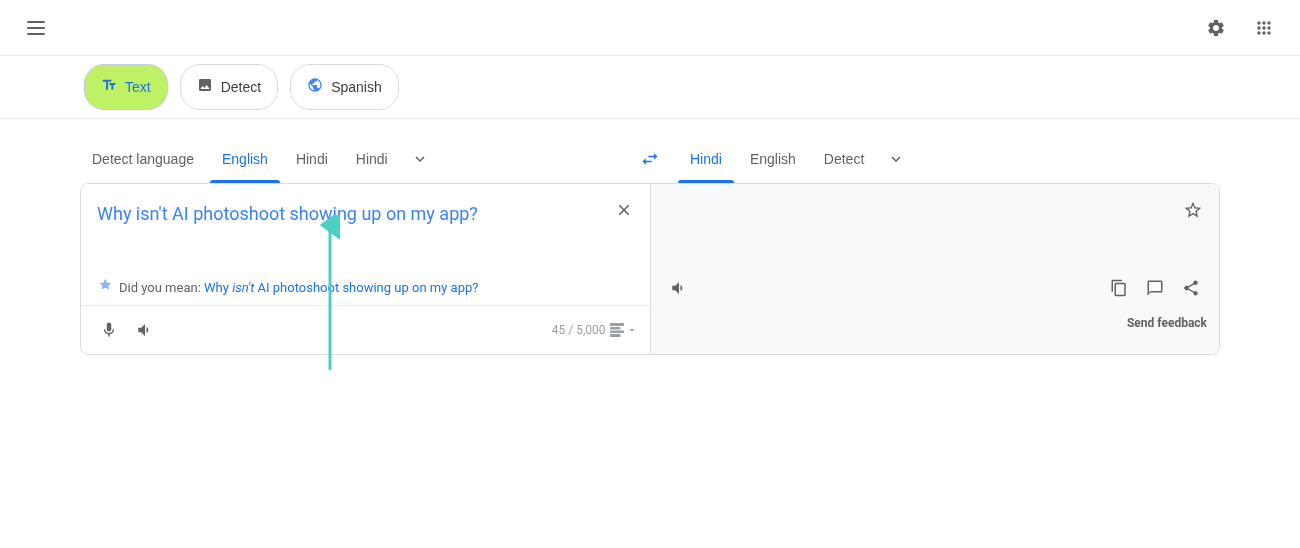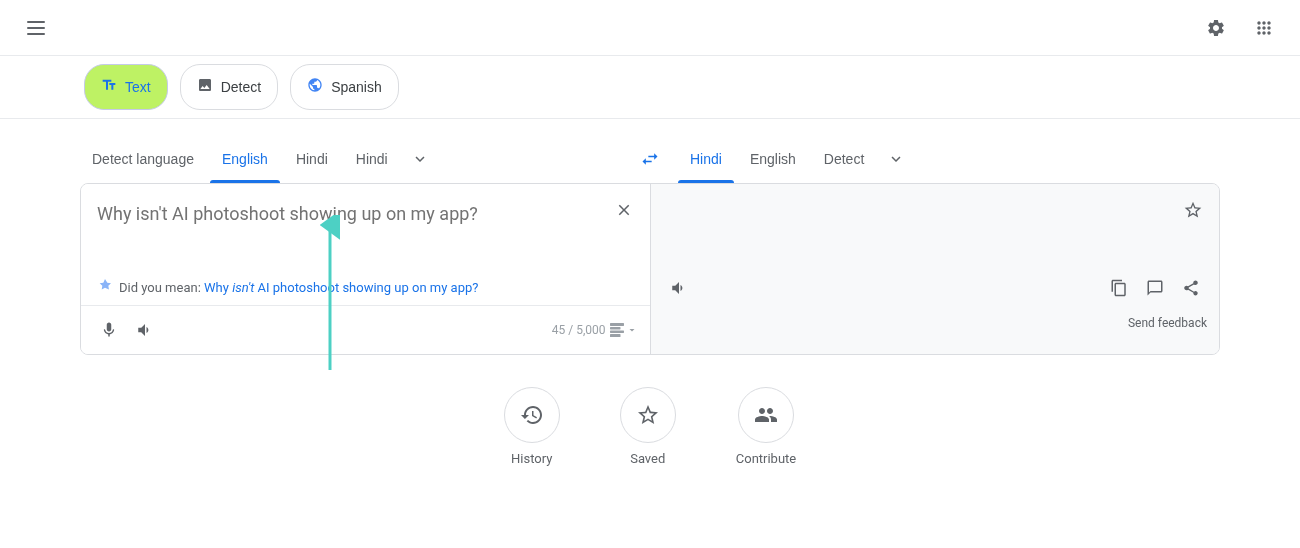--- a/index.html
+++ b/index.html
@@ -175,29 +175,30 @@
       flex: 1;
       position: relative;
       background: #fff;
     }
     .panel-input {
       background: #fff;
     }
     .panel-output {
       background: #f8f9fa;
       border-left: 1px solid #dadce0;
+      font-weight: bold;
     }
     .panel textarea {
       width: 100%;
       min-height: 80px;
       border: none;
       outline: none;
       padding: 16px;
       font-size: 18px;
-      color: #737373;
+      color: #3b82f6;
       background: transparent;
       resize: none;
       font-family: inherit;
       line-height: 1.5;
     }
     .panel-output-text {
       padding: 16px;
       font-size: 24px;
       color: #202124;
       min-height: 80px;
@@ -546,40 +547,14 @@
     <svg class="teal-arrow" style="position: absolute; left: calc(50% - 320px); top: -140px;" width="20" height="160" viewBox="0 0 20 160">
       <defs>
         <marker id="arrowhead" markerWidth="10" markerHeight="7" refX="5" refY="3.5" orient="auto">
           <polygon points="5 0, 10 7, 0 7" fill="#4dd0c4"></polygon>
         </marker>
       </defs>
       <line x1="10" y1="155" x2="10" y2="10" stroke="#4dd0c4" stroke-width="3" marker-end="url(#arrowhead)"></line>
     </svg>
   </div>
 
-  <div class="bottom-actions">
-    <div class="bottom-action">
-      <div class="bottom-action-circle">
-        <svg width="24" height="24" viewBox="0 0 24 24" fill="#5f6368">
-          <path d="M13 3c-4.97 0-9 4.03-9 9H1l3.89 3.89.07.14L9 12H6c0-3.87 3.13-7 7-7s7 3.13 7 7-3.13 7-7 7c-1.93 0-3.68-.79-4.94-2.06l-1.42 1.42C8.27 19.99 10.51 21 13 21c4.97 0 9-4.03 9-9s-4.03-9-9-9zm-1 5v5l4.28 2.54.72-1.21-3.5-2.08V8H12z"></path>
-        </svg>
-      </div>
-      <span class="bottom-action-label">History</span>
-    </div>
-    <div class="bottom-action">
-      <div class="bottom-action-circle">
-        <svg width="24" height="24" viewBox="0 0 24 24" fill="#5f6368">
-          <path d="M22 9.24l-7.19-.62L12 2 9.19 8.63 2 9.24l5.46 4.73L5.82 21 12 17.27 18.18 21l-1.63-7.03L22 9.24zM12 15.4l-3.76 2.27 1-4.28-3.32-2.88 4.38-.38L12 6.1l1.71 4.04 4.38.38-3.32 2.88 1 4.28L12 15.4z"></path>
-        </svg>
-      </div>
-      <span class="bottom-action-label">Saved</span>
-    </div>
-    <div class="bottom-action">
-      <div class="bottom-action-circle">
-        <svg width="24" height="24" viewBox="0 0 24 24" fill="#5f6368">
-          <path d="M16 11c1.66 0 2.99-1.34 2.99-3S17.66 5 16 5c-1.66 0-3 1.34-3 3s1.34 3 3 3zm-8 0c1.66 0 2.99-1.34 2.99-3S9.66 5 8 5C6.34 5 5 6.34 5 8s1.34 3 3 3zm0 2c-2.33 0-7 1.17-7 3.5V19h14v-2.5c0-2.33-4.67-3.5-7-3.5zm8 0c-.29 0-.62.02-.97.05 1.16.84 1.97 1.97 1.97 3.45V19h6v-2.5c0-2.33-4.67-3.5-7-3.5z"></path>
-        </svg>
-      </div>
-      <span class="bottom-action-label">Contribute</span>
-    </div>
-  </div>
 
 </div>
 
 </body></html>

